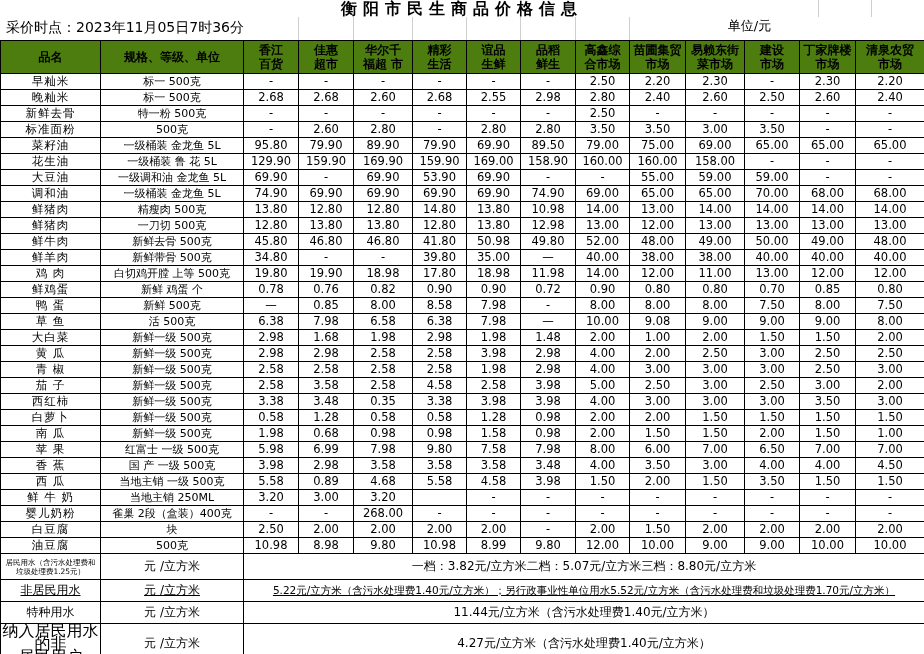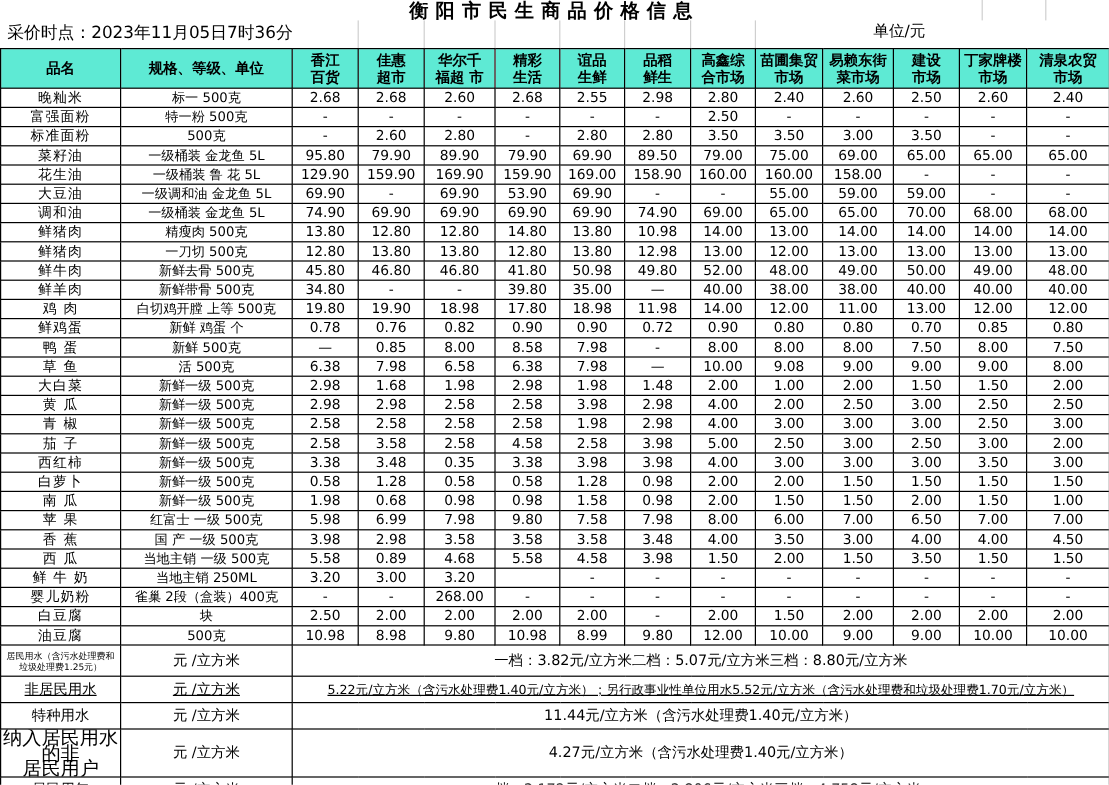--- a/index.html
+++ b/index.html
@@ -15,21 +15,21 @@
     white-space:nowrap;position:relative;
   }
   .meta-row{height:23px;position:relative;font-size:14px;}
   .meta-time{position:absolute;left:6px;top:2px;white-space:nowrap;}
   .meta-unit{position:absolute;left:629px;width:241px;top:0;text-align:center;font-size:13px;}
   .faint{position:absolute;width:1px;background:#cfcfcf;}
   
   table{border-collapse:collapse;table-layout:fixed;width:924px;}
   td,th{border:1px solid #000;overflow:hidden;white-space:nowrap;padding:0;text-align:center;vertical-align:middle;}
   thead th{
-    background:#5eead4;height:32px;font-size:12px;font-weight:bold;
+    background:#4d7c0f;height:32px;font-size:12px;font-weight:bold;
     line-height:14px;white-space:pre-line;
   }
   #rows-body td{height:15px;font-size:11.5px;line-height:13px;}
   #rows-body .name-td{letter-spacing:1px;}
   #rows-body .spec-td{font-size:11px;}
   .val-td{font-size:11.5px;}
   
   #special-body td{font-size:12px;}
   #special-body .name-td{white-space:pre-line;line-height:13px;}
   #special-body .name-td.tiny{font-size:7.5px;line-height:9px;letter-spacing:0;}
@@ -107,37 +107,53 @@
         <th class="store-th">建设
 市场</th>
         <th class="store-th">丁家牌楼
 市场</th>
         <th class="store-th">清泉农贸
 市场</th>
       </tr>
   </thead>
   <tbody id="rows-body">
       <tr>
+        <td class="name-td">早籼米</td>
+        <td class="spec-td">标一 500克</td>
+        <td class="val-td">-</td>
+        <td class="val-td">-</td>
+        <td class="val-td">-</td>
+        <td class="val-td">-</td>
+        <td class="val-td">-</td>
+        <td class="val-td">-</td>
+        <td class="val-td">2.50</td>
+        <td class="val-td">2.20</td>
+        <td class="val-td">2.30</td>
+        <td class="val-td">-</td>
+        <td class="val-td">2.30</td>
+        <td class="val-td">2.20</td>
+      </tr>
+      <tr>
         <td class="name-td">晚籼米</td>
         <td class="spec-td">标一 500克</td>
         <td class="val-td">2.68</td>
         <td class="val-td">2.68</td>
         <td class="val-td">2.60</td>
         <td class="val-td">2.68</td>
         <td class="val-td">2.55</td>
         <td class="val-td">2.98</td>
         <td class="val-td">2.80</td>
         <td class="val-td">2.40</td>
         <td class="val-td">2.60</td>
         <td class="val-td">2.50</td>
         <td class="val-td">2.60</td>
         <td class="val-td">2.40</td>
       </tr>
       <tr>
-        <td class="name-td">富强面粉</td>
+        <td class="name-td">新鲜去骨</td>
         <td class="spec-td">特一粉 500克</td>
         <td class="val-td">-</td>
         <td class="val-td">-</td>
         <td class="val-td">-</td>
         <td class="val-td">-</td>
         <td class="val-td">-</td>
         <td class="val-td">-</td>
         <td class="val-td">2.50</td>
         <td class="val-td">-</td>
         <td class="val-td">-</td>

